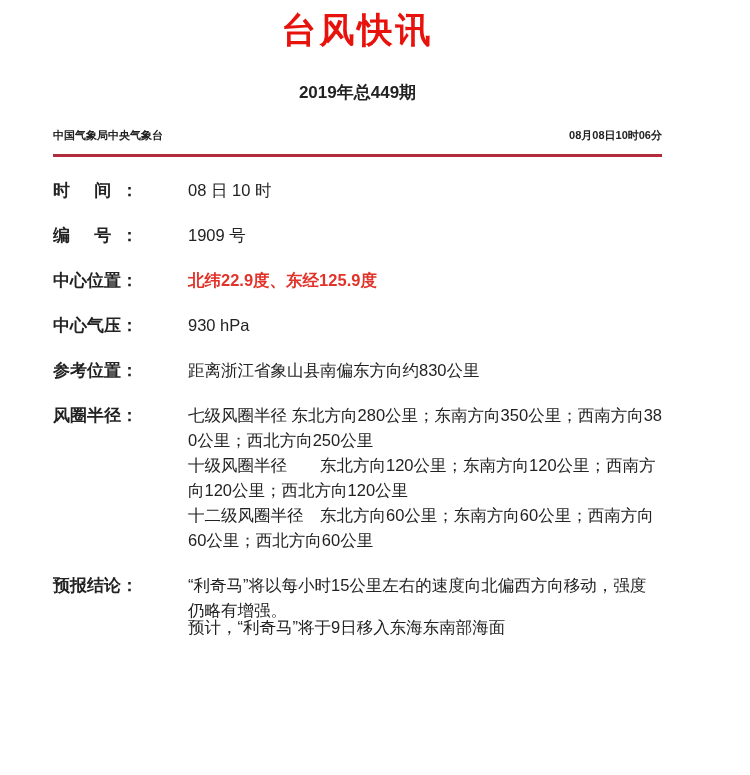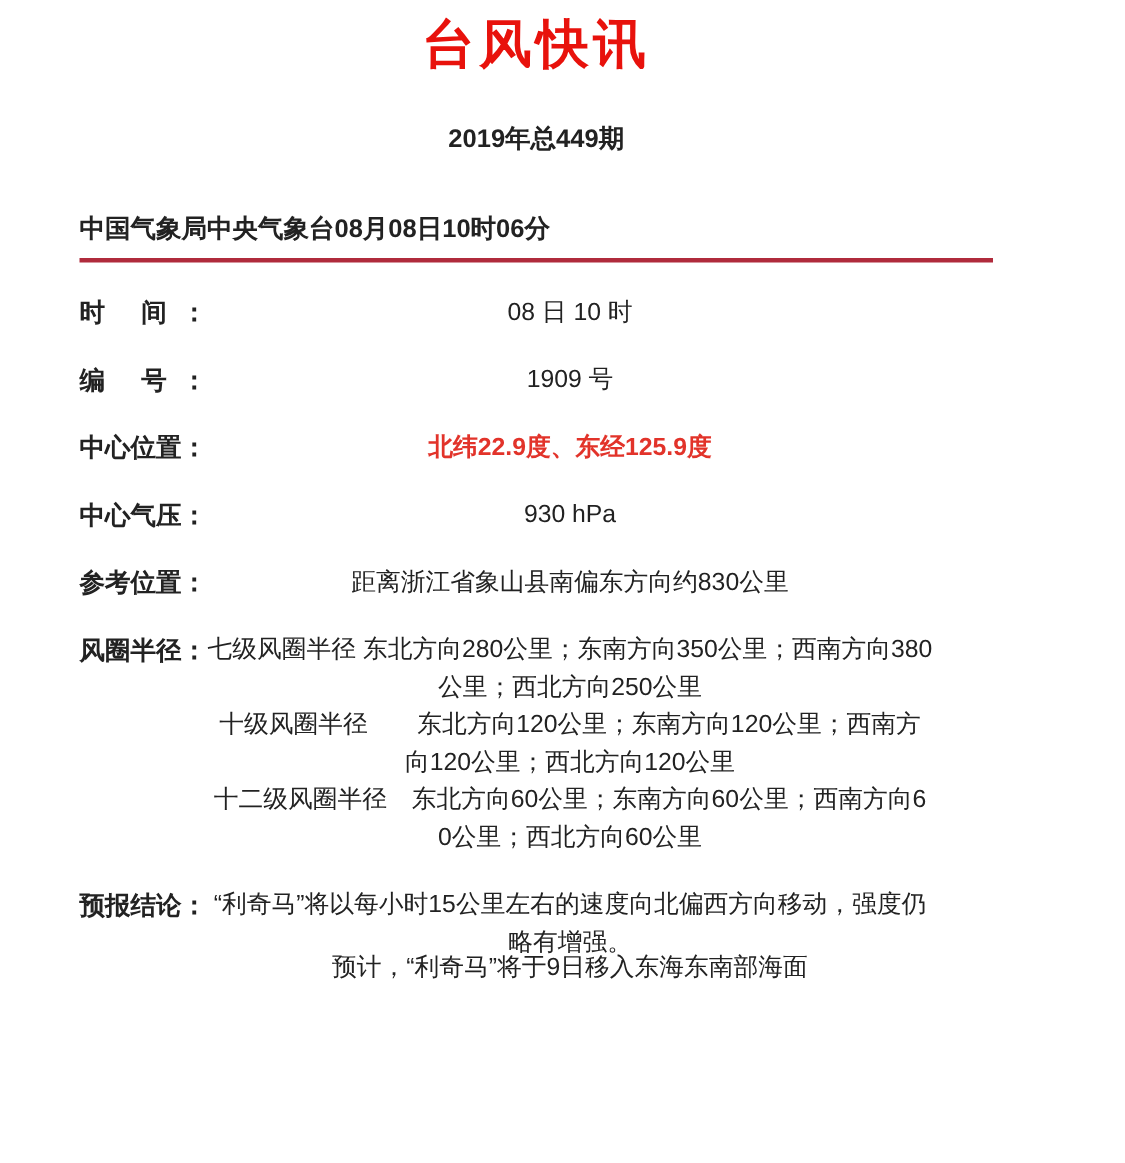--- a/index.html
+++ b/index.html
@@ -22,51 +22,52 @@
   }
   .issue {
     text-align: center;
     font-size: 17px;
     font-weight: 700;
     line-height: 22px;
     margin-top: 30px;
   }
   .header-row {
     display: flex;
-    justify-content: flex-start;
+    justify-content: space-between;
     align-items: baseline;
-    font-size: 17px;
+    font-size: 11px;
     font-weight: 700;
     line-height: 22px;
-    margin-top: 38px;
+    margin-top: 20px;
   }
   .divider {
     height: 3px;
     background: var(--divider-red, #b02b3c);
     margin-top: 8px;
   }
 
   .fields { margin-top: 21px; }
   .field-row {
     display: flex;
     align-items: flex-start;
     margin-bottom: 20px;
     font-size: 16.5px;
     line-height: 25px;
   }
   .field-label {
     flex: none;
     width: 85px;
+    margin-right: 50px;
     font-size: 17px;
     font-weight: 700;
     text-align: justify;
     text-align-last: justify;
     white-space: nowrap;
   }
-  .value-col { flex: 1; max-width: 484px; text-align: center; }
+  .value-col { flex: 1; max-width: 484px; }
   .field-value {
     white-space: pre-line;
     overflow-wrap: break-word;
     word-break: break-all;
   }
   .field-row.highlight .field-value {
     color: var(--value-red, #e2332a);
     font-weight: 700;
   }
   .truncated-line {

